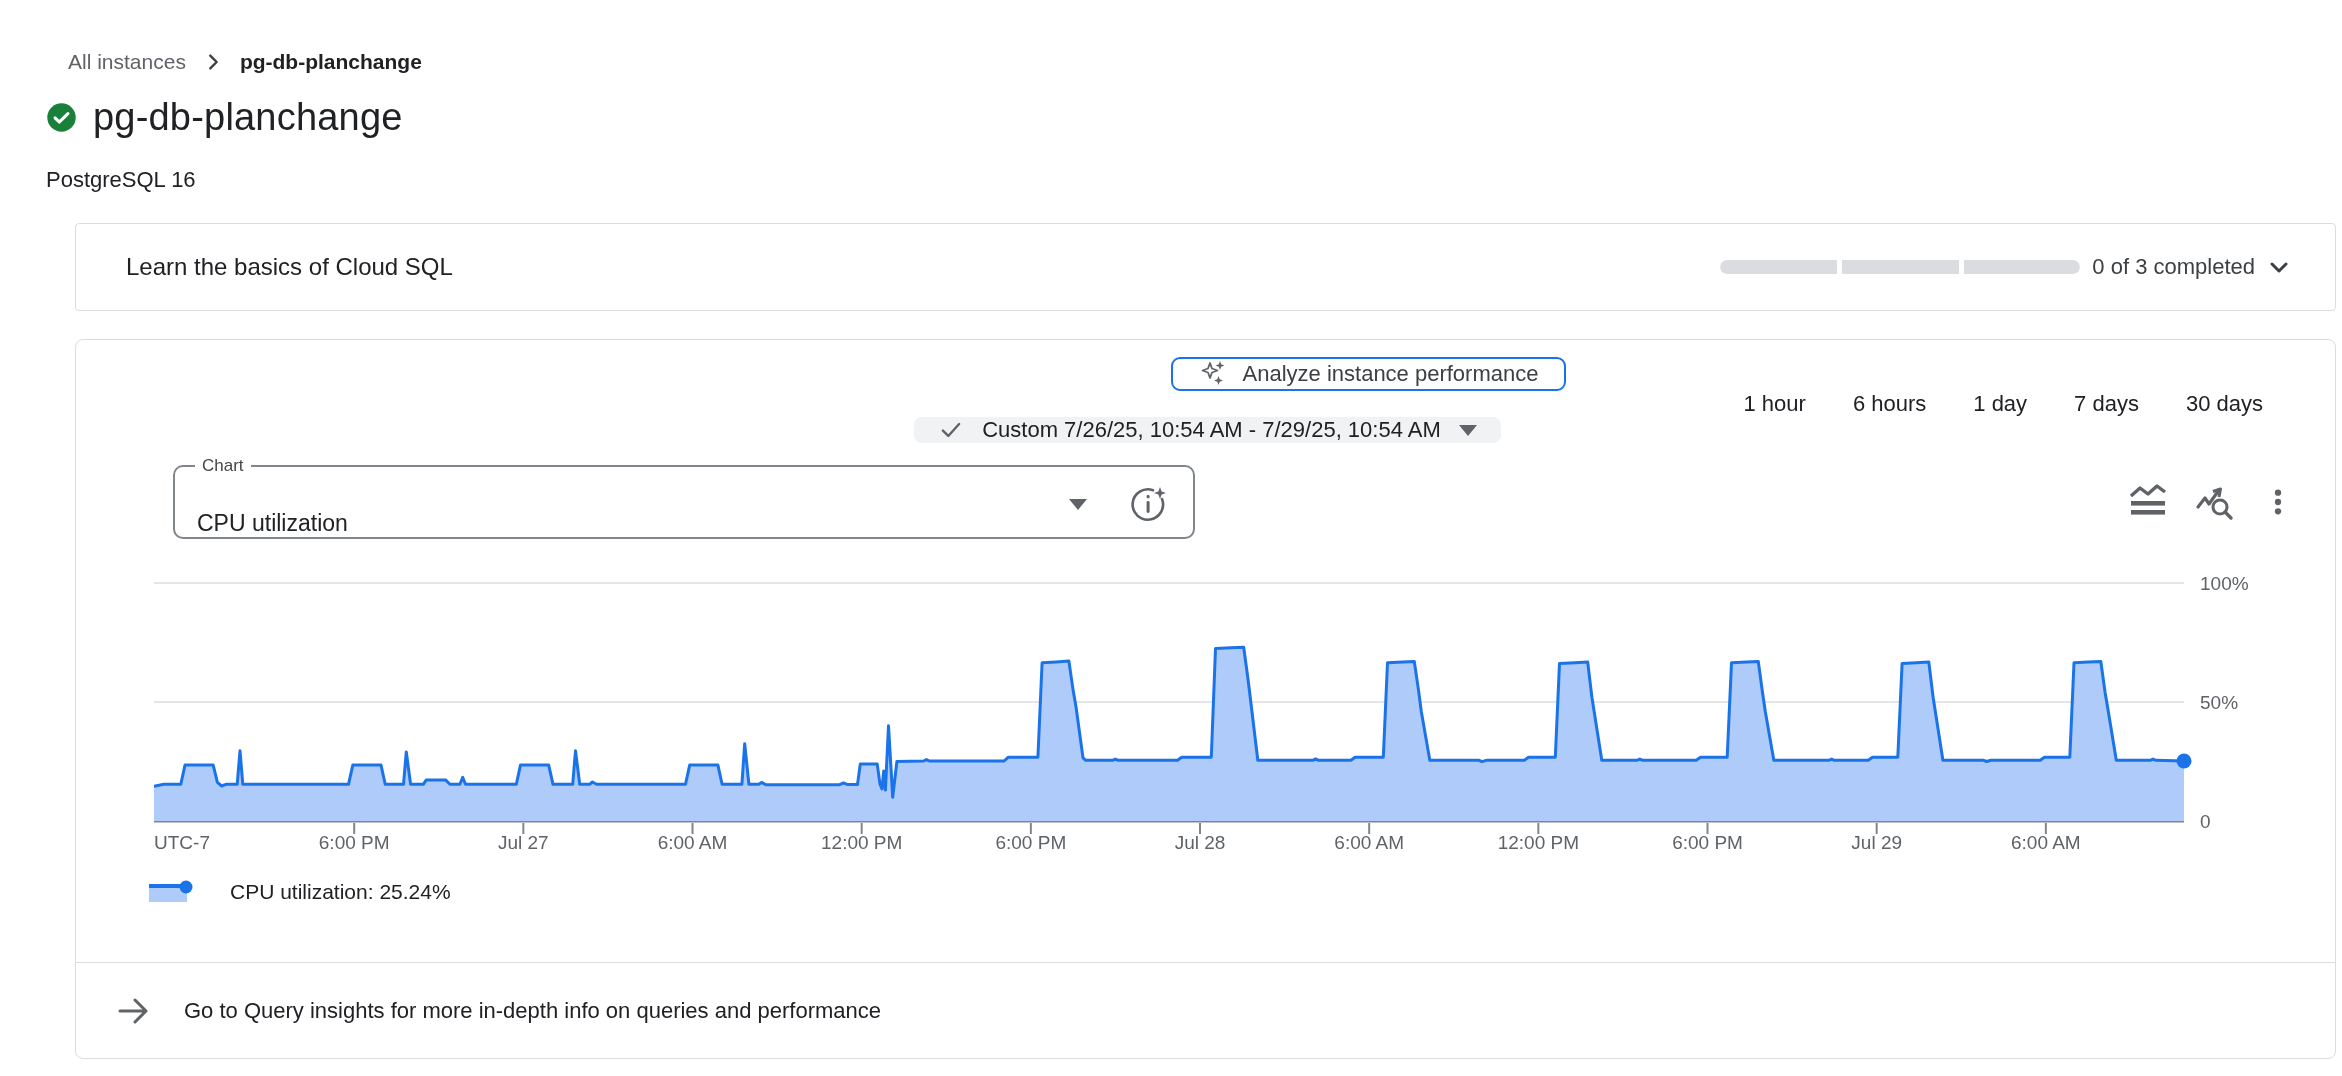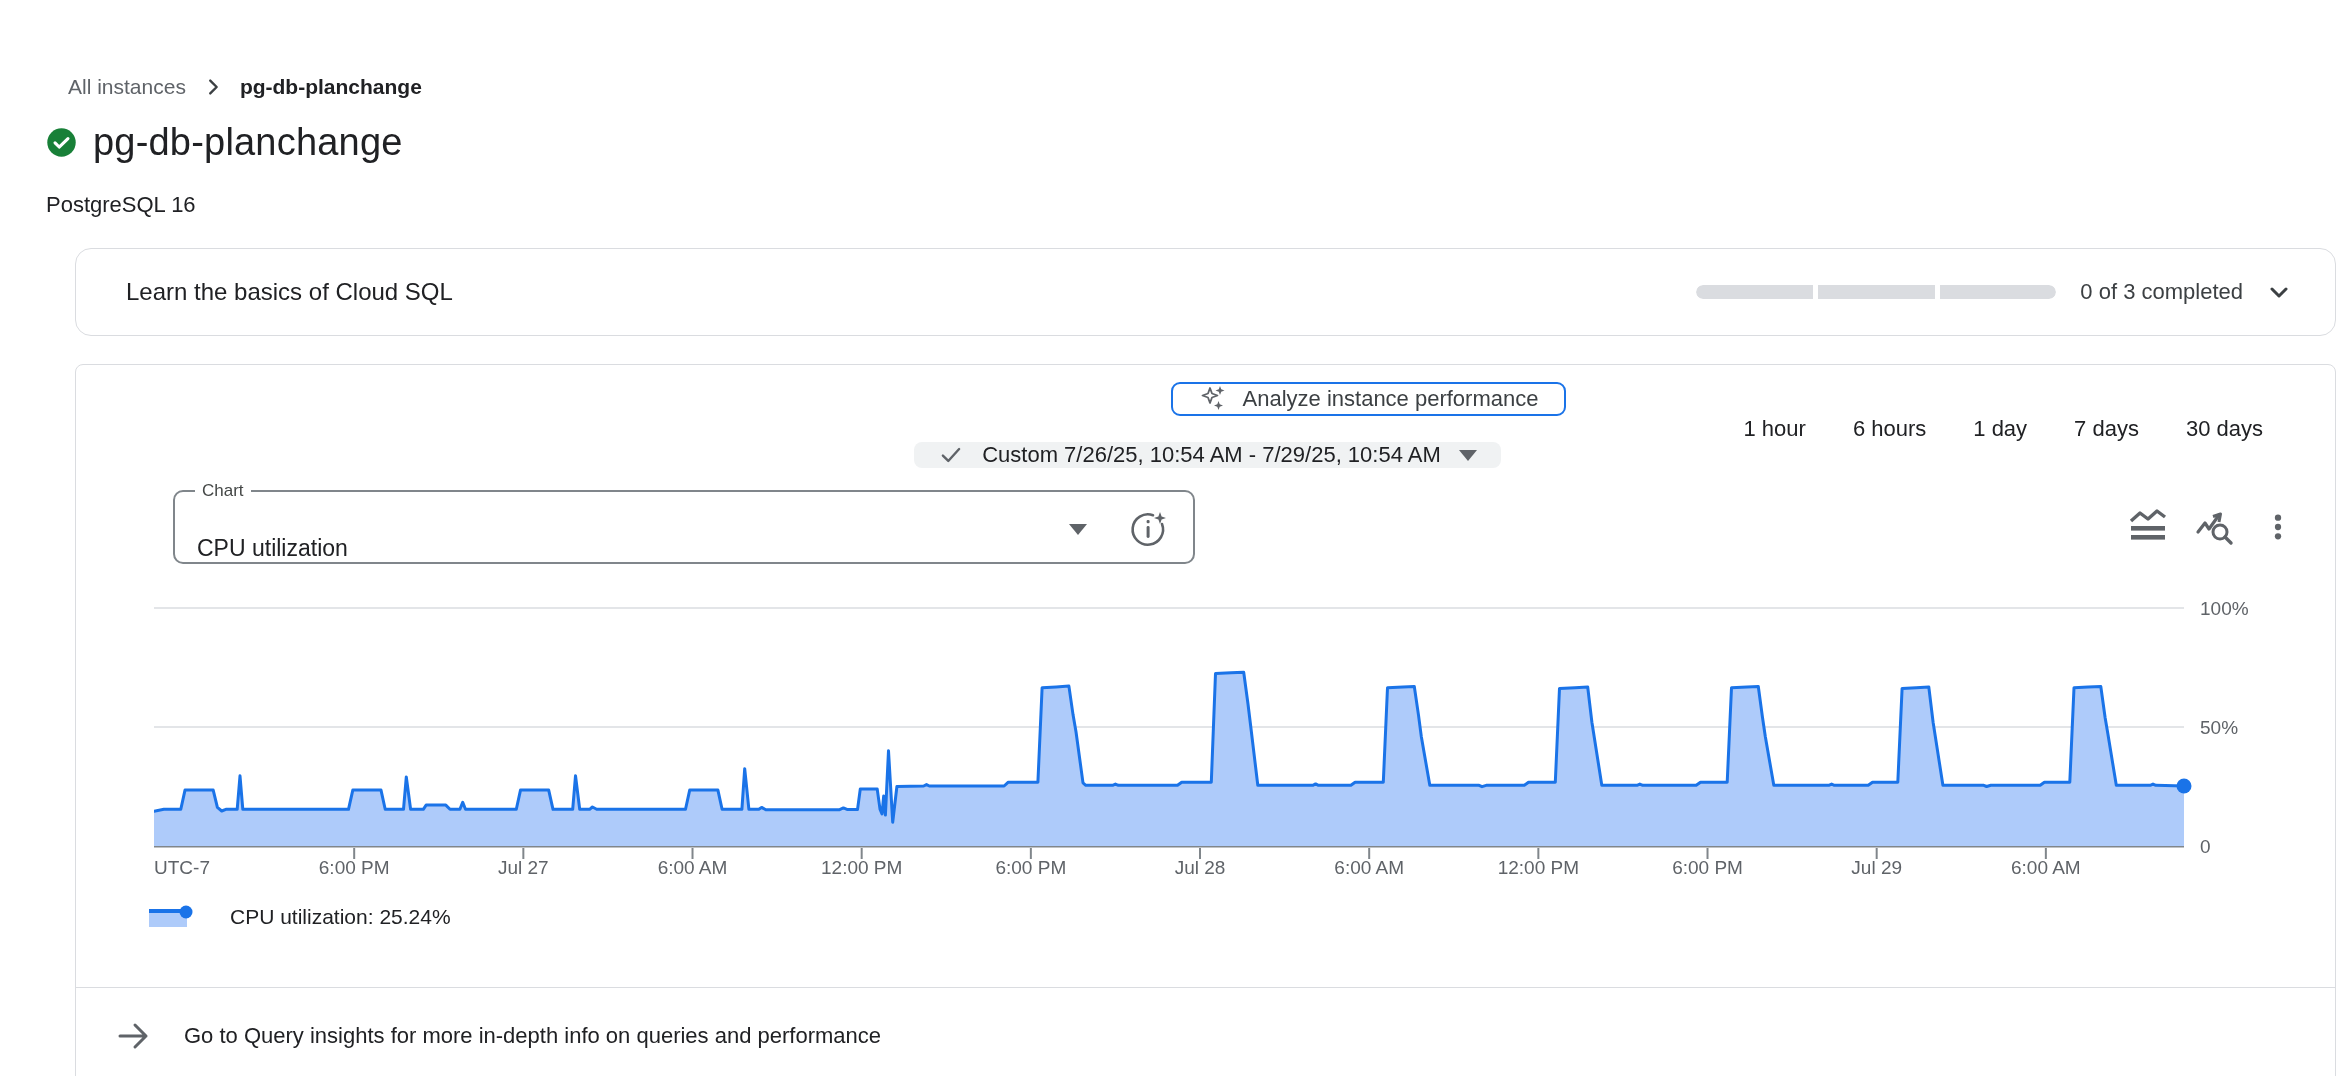--- a/index.html
+++ b/index.html
@@ -1,34 +1,34 @@
 <!DOCTYPE html>
 <html><head>
 <meta charset="utf-8">
 <style>
   * { margin:0; padding:0; box-sizing:border-box; }
   html,body { width:2342px; height:1076px; background:#fff; overflow:hidden;
     font-family:"Liberation Sans","DejaVu Sans",sans-serif; color:#202124; }
 
   
-  .breadcrumb { display:flex; align-items:center; gap:16px; margin:75px 0 0 68px; font-size:21px; }
+  .breadcrumb { display:flex; align-items:center; gap:16px; margin:50px 0 0 68px; font-size:21px; }
   .breadcrumb .parent { color:#5f6368; text-decoration:none; cursor:pointer; }
   .breadcrumb .crumb-sep { width:22px; height:22px; color:#3c4043; }
   .breadcrumb .current { color:#202124; font-weight:700; font-size:21px; }
 
   .title-row { display:flex; align-items:center; gap:16px; margin:22px 0 0 46px; }
   .status-ok { width:31px; height:31px; flex:0 0 auto; }
   .page-title { font-size:38px; font-weight:400; color:#202124; letter-spacing:.2px; }
   .subtitle { margin:28px 0 0 46px; font-size:22px; color:#202124; }
 
   
   .learn-card { width:2261px; margin:30px 0 0 75px; height:88px; border:1px solid #dadce0;
-    border-radius:16px; display:flex; align-items:center; background:#fff; padding:0 44px 0 50px; }
+    border-radius:4px; display:flex; align-items:center; background:#fff; padding:0 44px 0 50px; }
   .learn-title { font-size:24px; color:#202124; }
-  .learn-right { margin-left:auto; display:flex; align-items:center; gap:24px; }
+  .learn-right { margin-left:auto; display:flex; align-items:center; gap:12px; }
   .progress { display:flex; gap:5px; width:360px; height:14px; border-radius:7px; overflow:hidden; }
   .progress .seg { flex:1; background:#dadce0; }
   .progress .seg:first-child { border-radius:7px 0 0 7px; }
   .progress .seg:last-child { border-radius:0 7px 7px 0; }
   .completed-label { font-size:22px; color:#3c4043; }
   .chev-down { width:24px; height:24px; color:#3c4043; cursor:pointer; }
 
   
   .chart-card { width:2261px; margin:28px 0 0 75px; border:1px solid #dadce0; border-radius:8px; background:#fff; }
 

